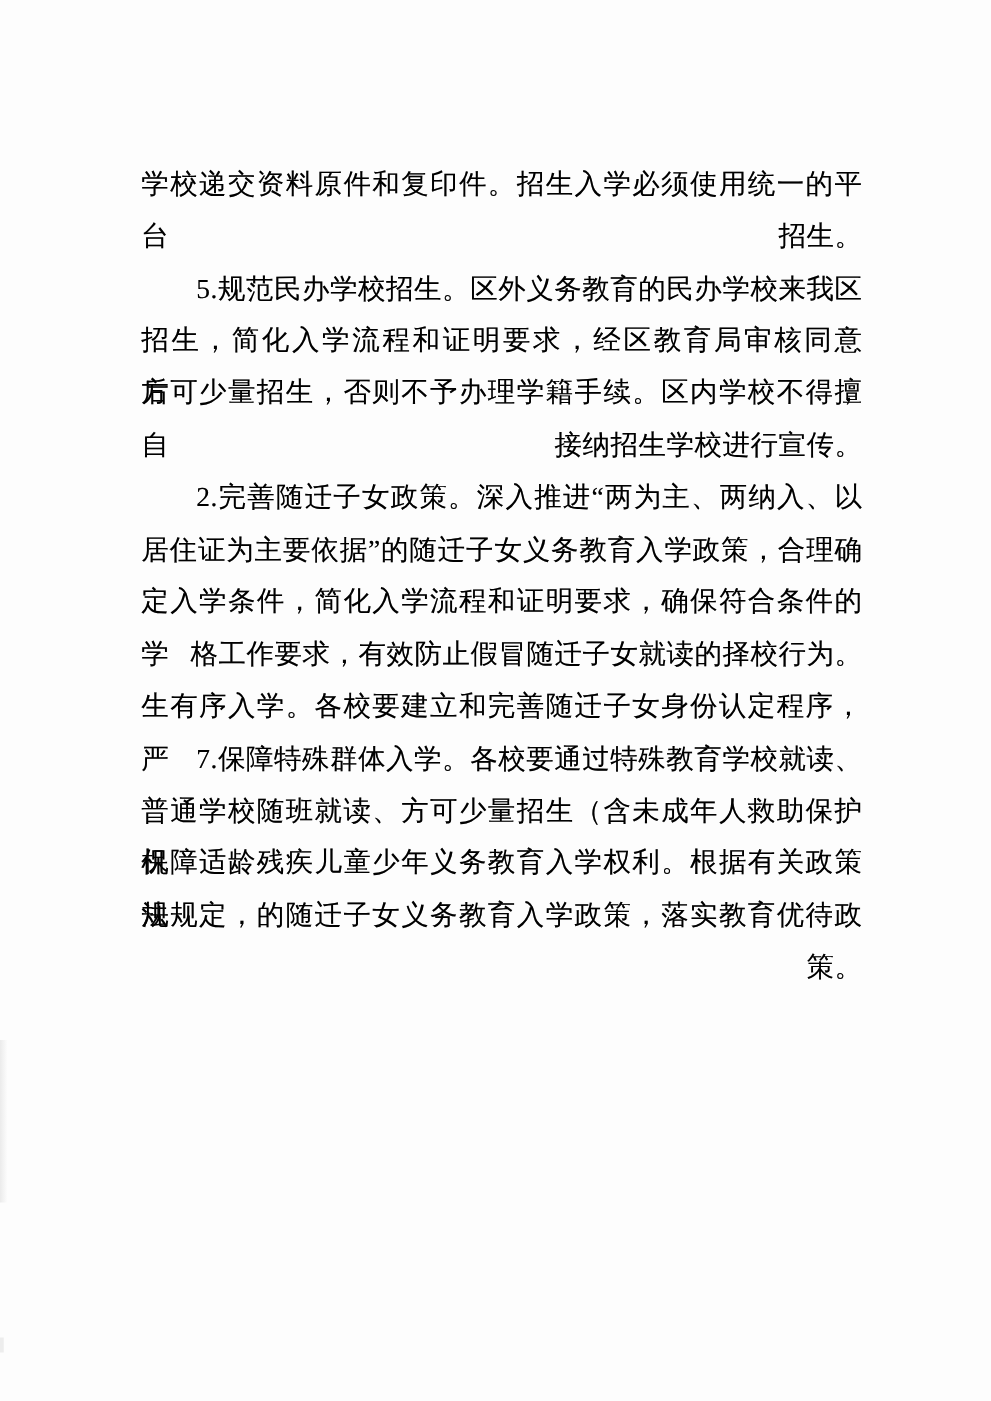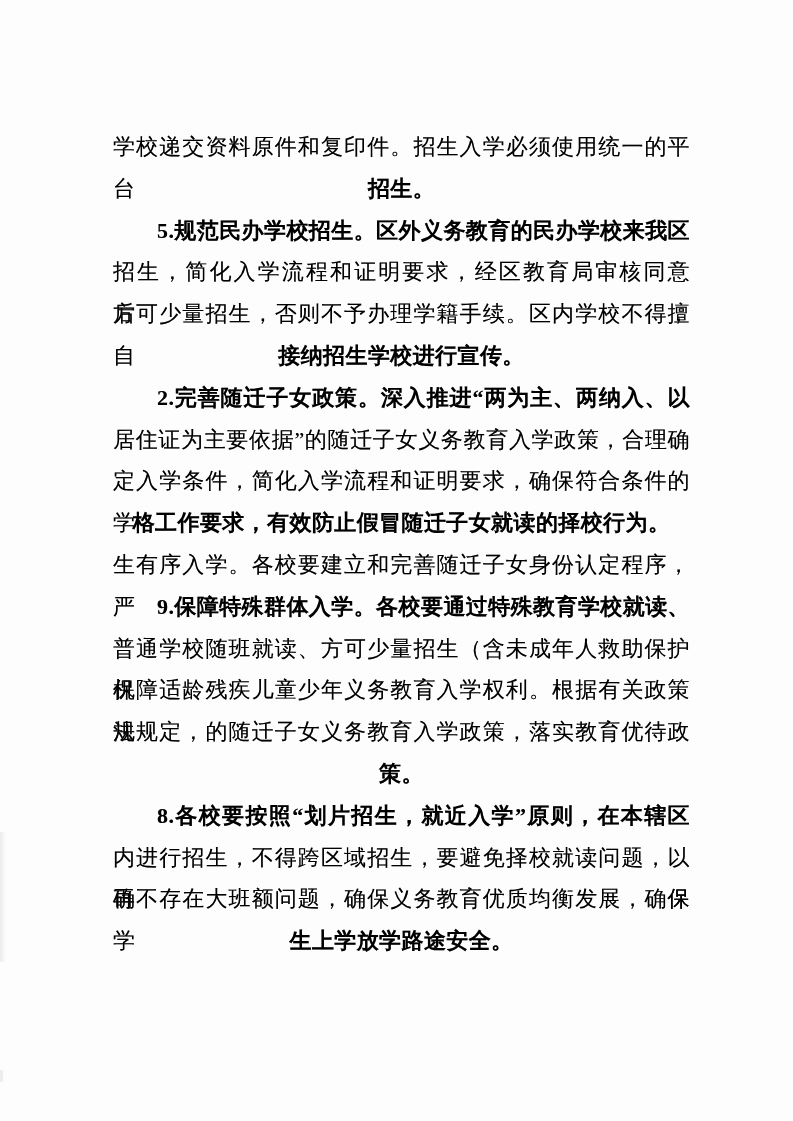--- a/index.html
+++ b/index.html
@@ -36,26 +36,24 @@
     
     text-shadow: 0 0 0.4px rgba(60,60,60,0.55);
   }
   .line.justify {
     white-space: normal;
     text-align: justify;
     text-align-last: justify;
     text-justify: inter-ideograph;
   }
   .line.plain {
-    text-align: center;
-    font-weight: bold;
+    text-align: right;
   }
   .line.indent {
     padding-left: 44px;
-    font-weight: bold;
   }
   
   .scan-edge-artifact {
     position: absolute;
     left: 0;
     top: 832px;
     width: 6px;
     height: 130px;
     background: linear-gradient(to right, #ebebeb, rgba(245,245,245,0));
   }
@@ -86,26 +84,20 @@
         <div class="line plain">接纳招生学校进行宣传。</div>
       </div>
       <div class="paragraph">
         <div class="line justify indent">2.完善随迁子女政策。深入推进“两为主、两纳入、以</div>
         <div class="line justify">居住证为主要依据”的随迁子女义务教育入学政策，合理确</div>
         <div class="line justify">定入学条件，简化入学流程和证明要求，确保符合条件的学</div>
         <div class="line plain">格工作要求，有效防止假冒随迁子女就读的择校行为。</div>
         <div class="line justify">生有序入学。各校要建立和完善随迁子女身份认定程序，严</div>
       </div>
       <div class="paragraph">
-        <div class="line justify indent">9.保障特殊群体入学。各校要通过特殊教育学校就读、</div>
+        <div class="line justify indent">7.保障特殊群体入学。各校要通过特殊教育学校就读、</div>
         <div class="line justify">普通学校随班就读、方可少量招生（含未成年人救助保护机</div>
         <div class="line justify">保障适龄残疾儿童少年义务教育入学权利。根据有关政策法</div>
         <div class="line justify">规规定，的随迁子女义务教育入学政策，落实教育优待政</div>
         <div class="line plain">策。</div>
       </div>
-      <div class="paragraph">
-        <div class="line justify indent">8.各校要按照“划片招生，就近入学”原则，在本辖区</div>
-        <div class="line justify">内进行招生，不得跨区域招生，要避免择校就读问题，以确保</div>
-        <div class="line justify">再不存在大班额问题，确保义务教育优质均衡发展，确保学</div>
-        <div class="line plain">生上学放学路途安全。</div>
-      </div>
     </div>
 </div>
 
 </body></html>

